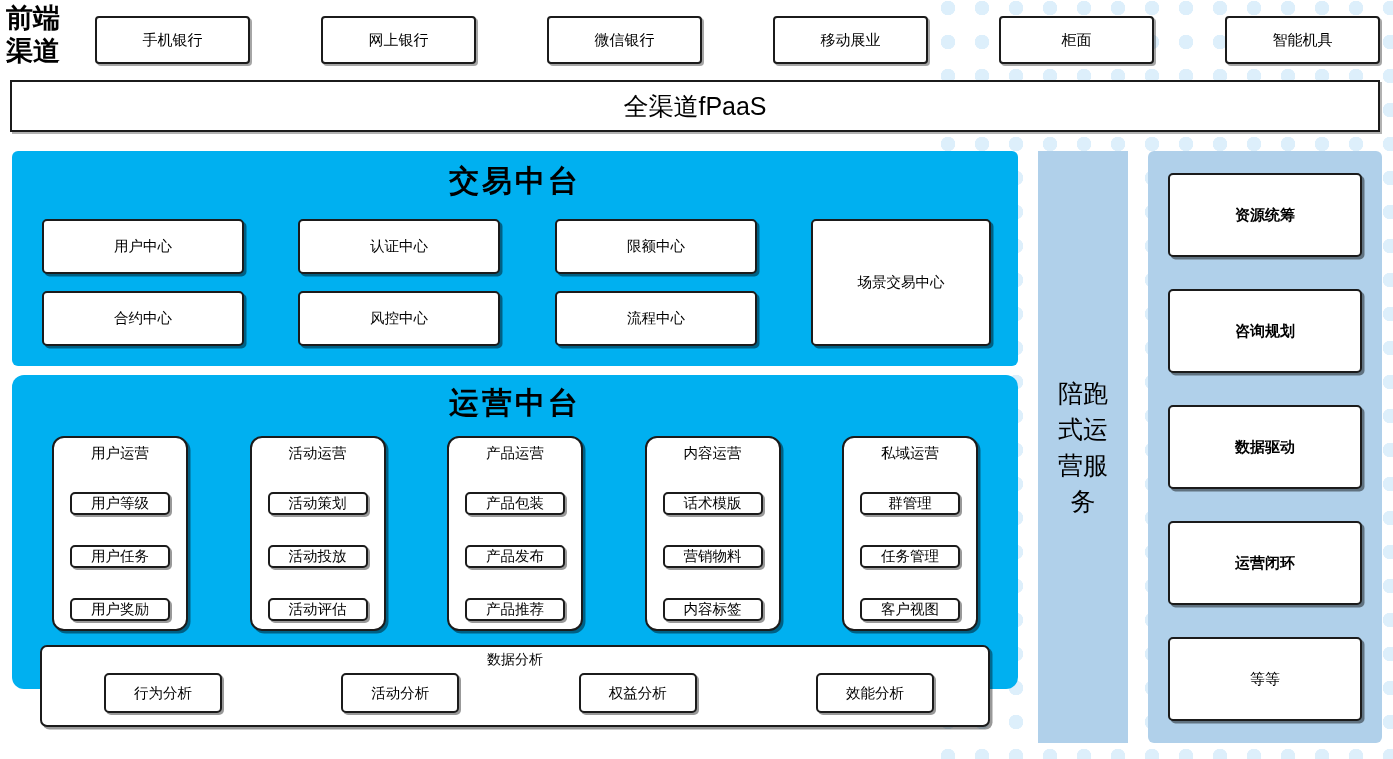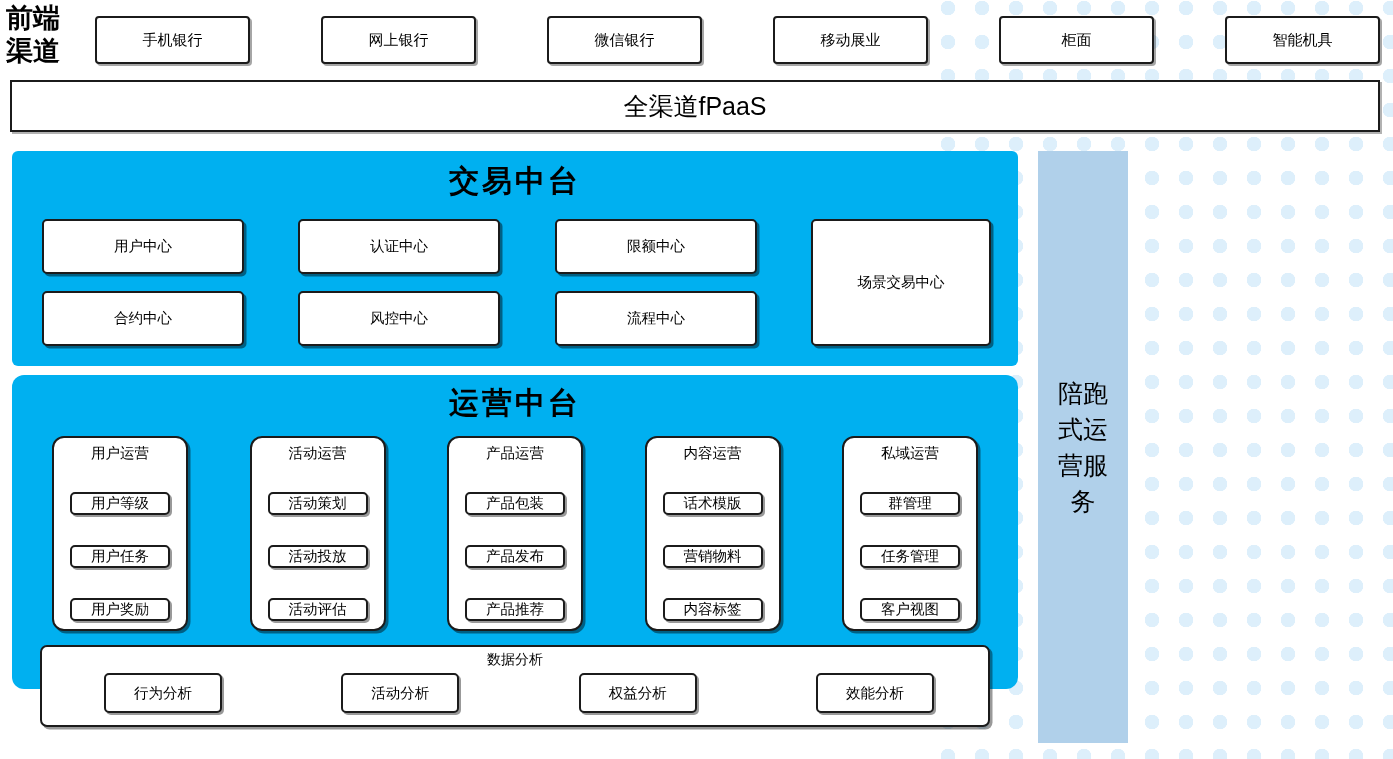--- a/index.html
+++ b/index.html
@@ -379,14 +379,31 @@
           <span>效能分析</span>
         </div>
       </div>
     </div>
   </div>
 
   <div id="service-label-col">
     <div id="service-label-text">陪跑式运营服务</div>
   </div>
 
+  <div id="service-list-col">
+    <div class="service-card bold">
+      <span>资源统筹</span>
+    </div>
+    <div class="service-card bold">
+      <span>咨询规划</span>
+    </div>
+    <div class="service-card bold">
+      <span>数据驱动</span>
+    </div>
+    <div class="service-card bold">
+      <span>运营闭环</span>
+    </div>
+    <div class="service-card">
+      <span>等等</span>
+    </div>
+  </div>
 
 </div>
 
 </body></html>

